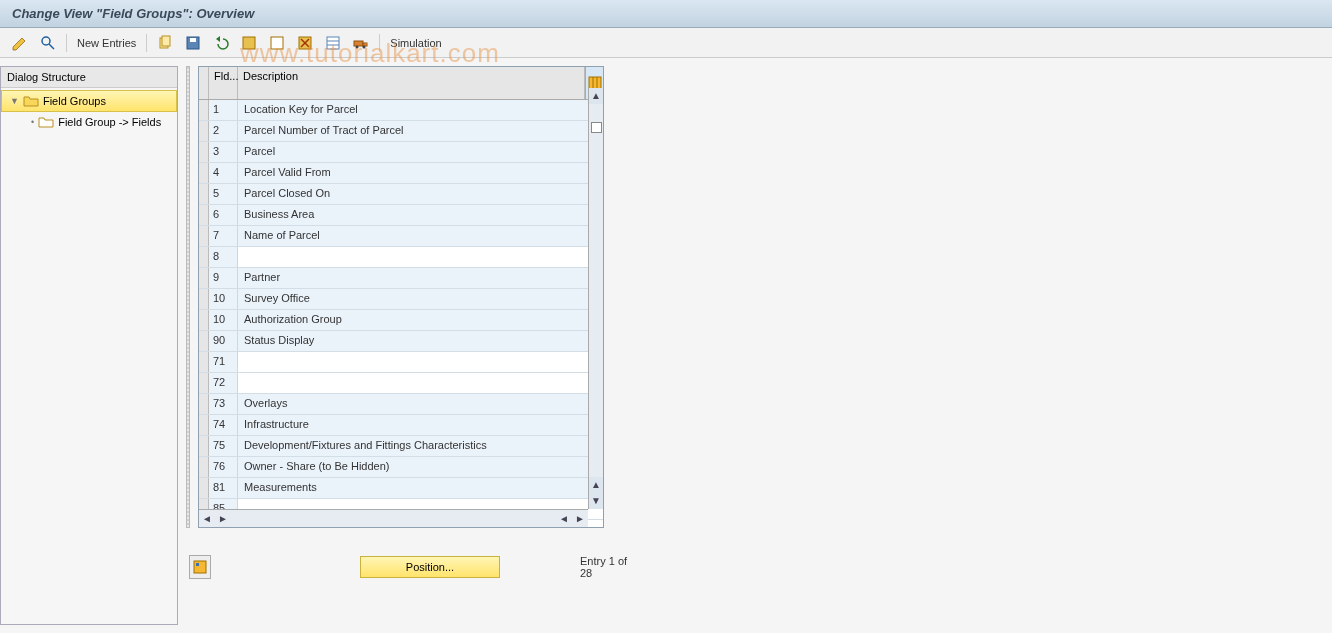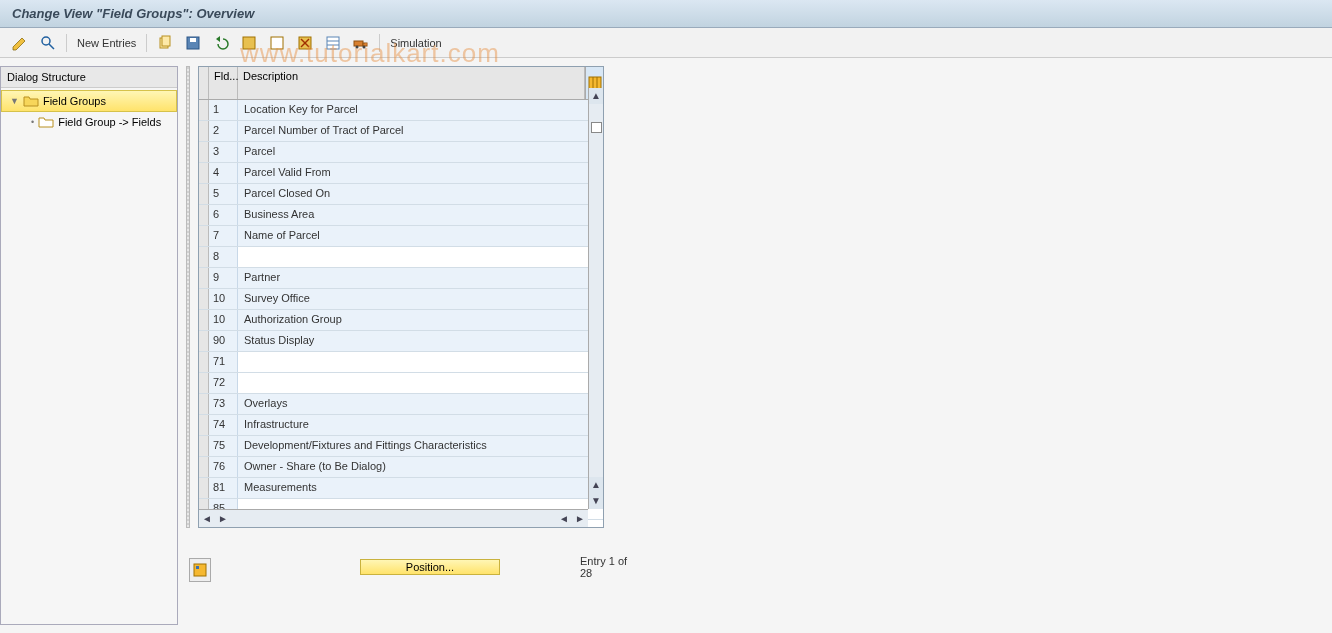--- a/index.html
+++ b/index.html
@@ -32,21 +32,21 @@
   .grid-row .sel { width:10px; background:#e6e6e6; border-right:1px solid #bbb; }
   .grid-row .fld { width:29px; background:#eaf2fa; border-right:1px solid #c8d8e8; padding:3px 4px; color:#333; }
   .grid-row .desc { flex:1; background:#eaf2fa; padding:3px 6px; color:#333; }
   .vscroll { position:absolute; right:0; top:21px; bottom:18px; width:15px; background:#e6ecf2; border-left:1px solid #aaa; }
   .vscroll .arrow { height:16px; background:#dde6ee; font-size:10px; text-align:center; line-height:16px; color:#445; cursor:pointer; }
   .vscroll .track { position:absolute; top:16px; bottom:16px; left:0; right:0; }
   .vscroll .chk { position:absolute; top:34px; left:2px; width:11px; height:11px; border:1px solid #888; background:#fff; }
   .hscroll { position:absolute; left:0; right:15px; bottom:0; height:18px; background:#e6ecf2; border-top:1px solid #aaa; display:flex; align-items:center; font-size:10px; color:#445; }
   .hscroll .ar { width:16px; text-align:center; cursor:pointer; }
   .footer-row { position:absolute; left:190px; width:440px; top:555px; display:flex; align-items:center; gap:60px; font-size:11px; }
-  .pos-btn { display:flex; align-items:center; background:linear-gradient(#fff6b5,#ffe36b); border:1px solid #c9b23e; height:16px; width:140px; cursor:pointer; justify-content:center; gap:6px; font-size:11px; margin-left:170px;}
+  .pos-btn { display:flex; align-items:center; background:linear-gradient(#fff6b5,#ffe36b); border:1px solid #c9b23e; height:22px; width:140px; cursor:pointer; justify-content:center; gap:6px; font-size:11px; margin-left:170px;}
   .pos-wrapper { position:relative; }
   .entry-text { color:#333; margin-left: 20px; }
   .watermark { position:absolute; top:38px; left:240px; font-size:26px; color:rgba(230,140,60,0.45); font-family:Arial; letter-spacing:1px; pointer-events:none; z-index:50;text-align:right; }
   .splitter { width:4px; background:repeating-linear-gradient(#d0d0d0,#d0d0d0 2px,#e8e8e8 2px,#e8e8e8 4px); cursor:col-resize; border:1px solid #bbb; height:462px; }
 </style>
 </head>
 <body>
 
 <div class="titlebar">Change View "Field Groups": Overview</div>
 
@@ -237,21 +237,21 @@
             <div class="desc">Infrastructure</div>
           </div>
           <div class="grid-row">
             <div class="sel"></div>
             <div class="fld">75</div>
             <div class="desc">Development/Fixtures and Fittings Characteristics</div>
           </div>
           <div class="grid-row">
             <div class="sel"></div>
             <div class="fld">76</div>
-            <div class="desc">Owner - Share (to Be Dialog)</div>
+            <div class="desc">Owner - Share (to Be Hidden)</div>
           </div>
           <div class="grid-row">
             <div class="sel"></div>
             <div class="fld">81</div>
             <div class="desc">Measurements</div>
           </div>
           <div class="grid-row">
             <div class="sel"></div>
             <div class="fld">85</div>
           </div>

